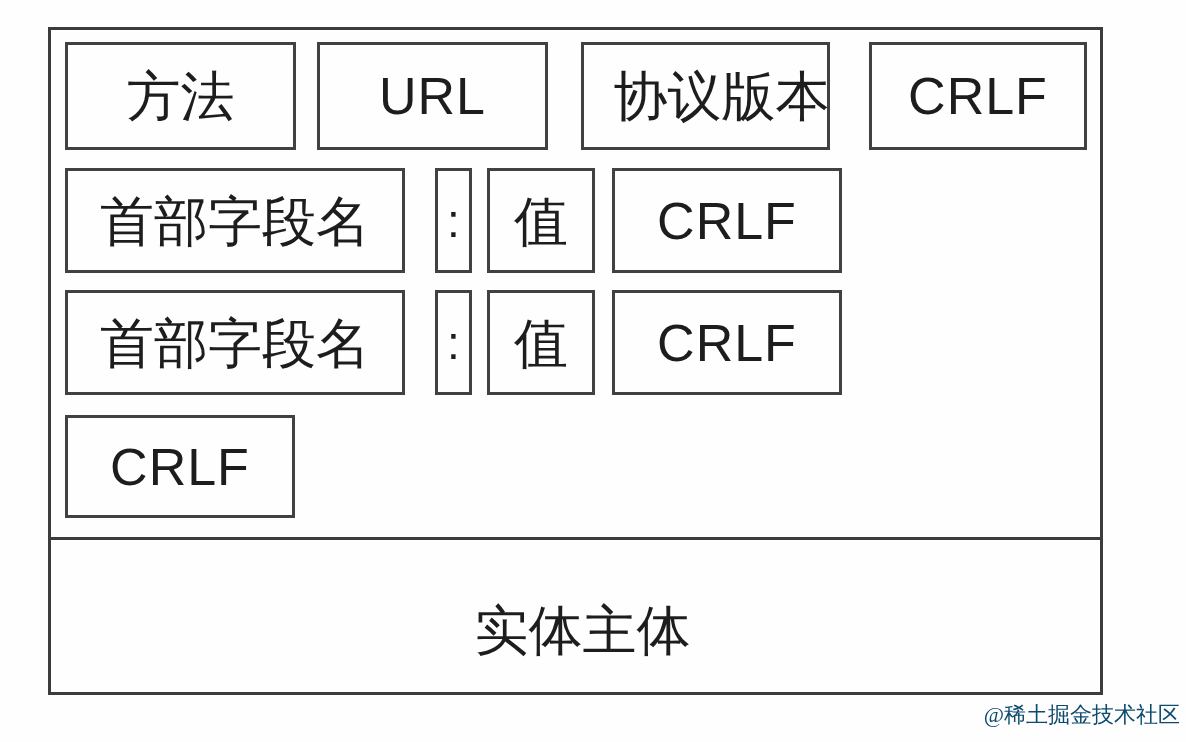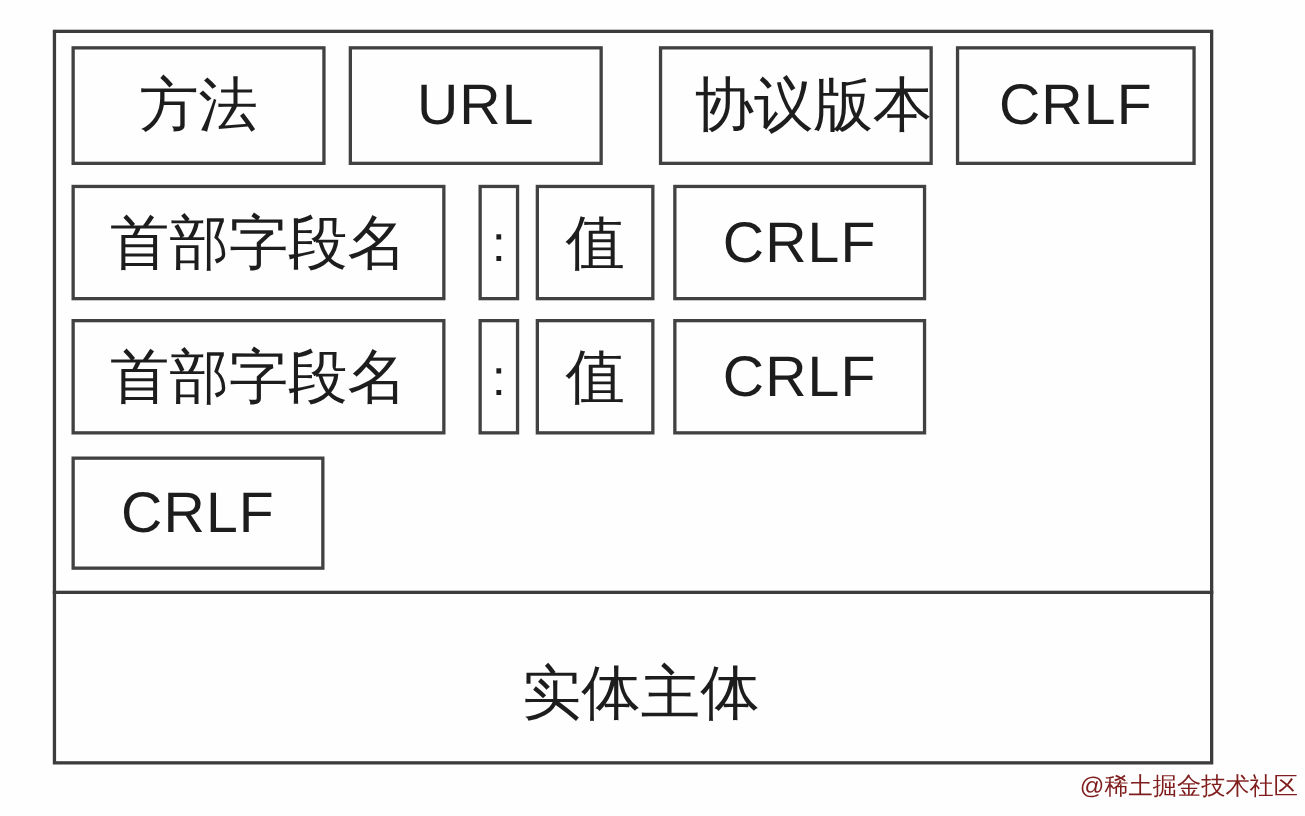--- a/index.html
+++ b/index.html
@@ -40,21 +40,21 @@
   .row { position: absolute; left: 0; width: 1186px; }
   .row-request  { top: 42px;  height: 108px; }
   .row-header1  { top: 168px; height: 105px; }
   .row-header2  { top: 290px; height: 105px; }
   .row-blank    { top: 415px; height: 103px; }
   .row .cell { top: 0; height: 100%; }
 
   
   .c-method   { left: 65px;  width: 231px; }
   .c-url      { left: 317px; width: 231px; }
-  .c-version  { left: 599px; width: 249px; padding-left: 32px; }
+  .c-version  { left: 581px; width: 249px; padding-left: 32px; }
   .c-crlf-top { left: 869px; width: 218px; }
 
   
   .c-field  { left: 65px;  width: 340px; }
   .c-colon  { left: 435px; width: 37px;  }
   .c-value  { left: 487px; width: 108px; }
   .c-crlf-h { left: 612px; width: 230px; }
 
   
   .c-crlf-blank { left: 65px; width: 230px; }
@@ -76,23 +76,24 @@
     position: relative;
     top: 12px;
     white-space: nowrap;
     margin-left: 14px;
   }
 
   .watermark {
     position: absolute;
     right: 6px; top: 702px;
     font-size: 22px;
-    color: #7f1d1d;
+    color: #0c4a6e;
     line-height: 1.2;
     white-space: nowrap;
+    font-family: Liberation Serif, serif;
   }
 </style>
 </head>
 <body>
 
 <div class="stage">
 
   <div class="outer-frame"></div>
 
   <div class="row row-request">

